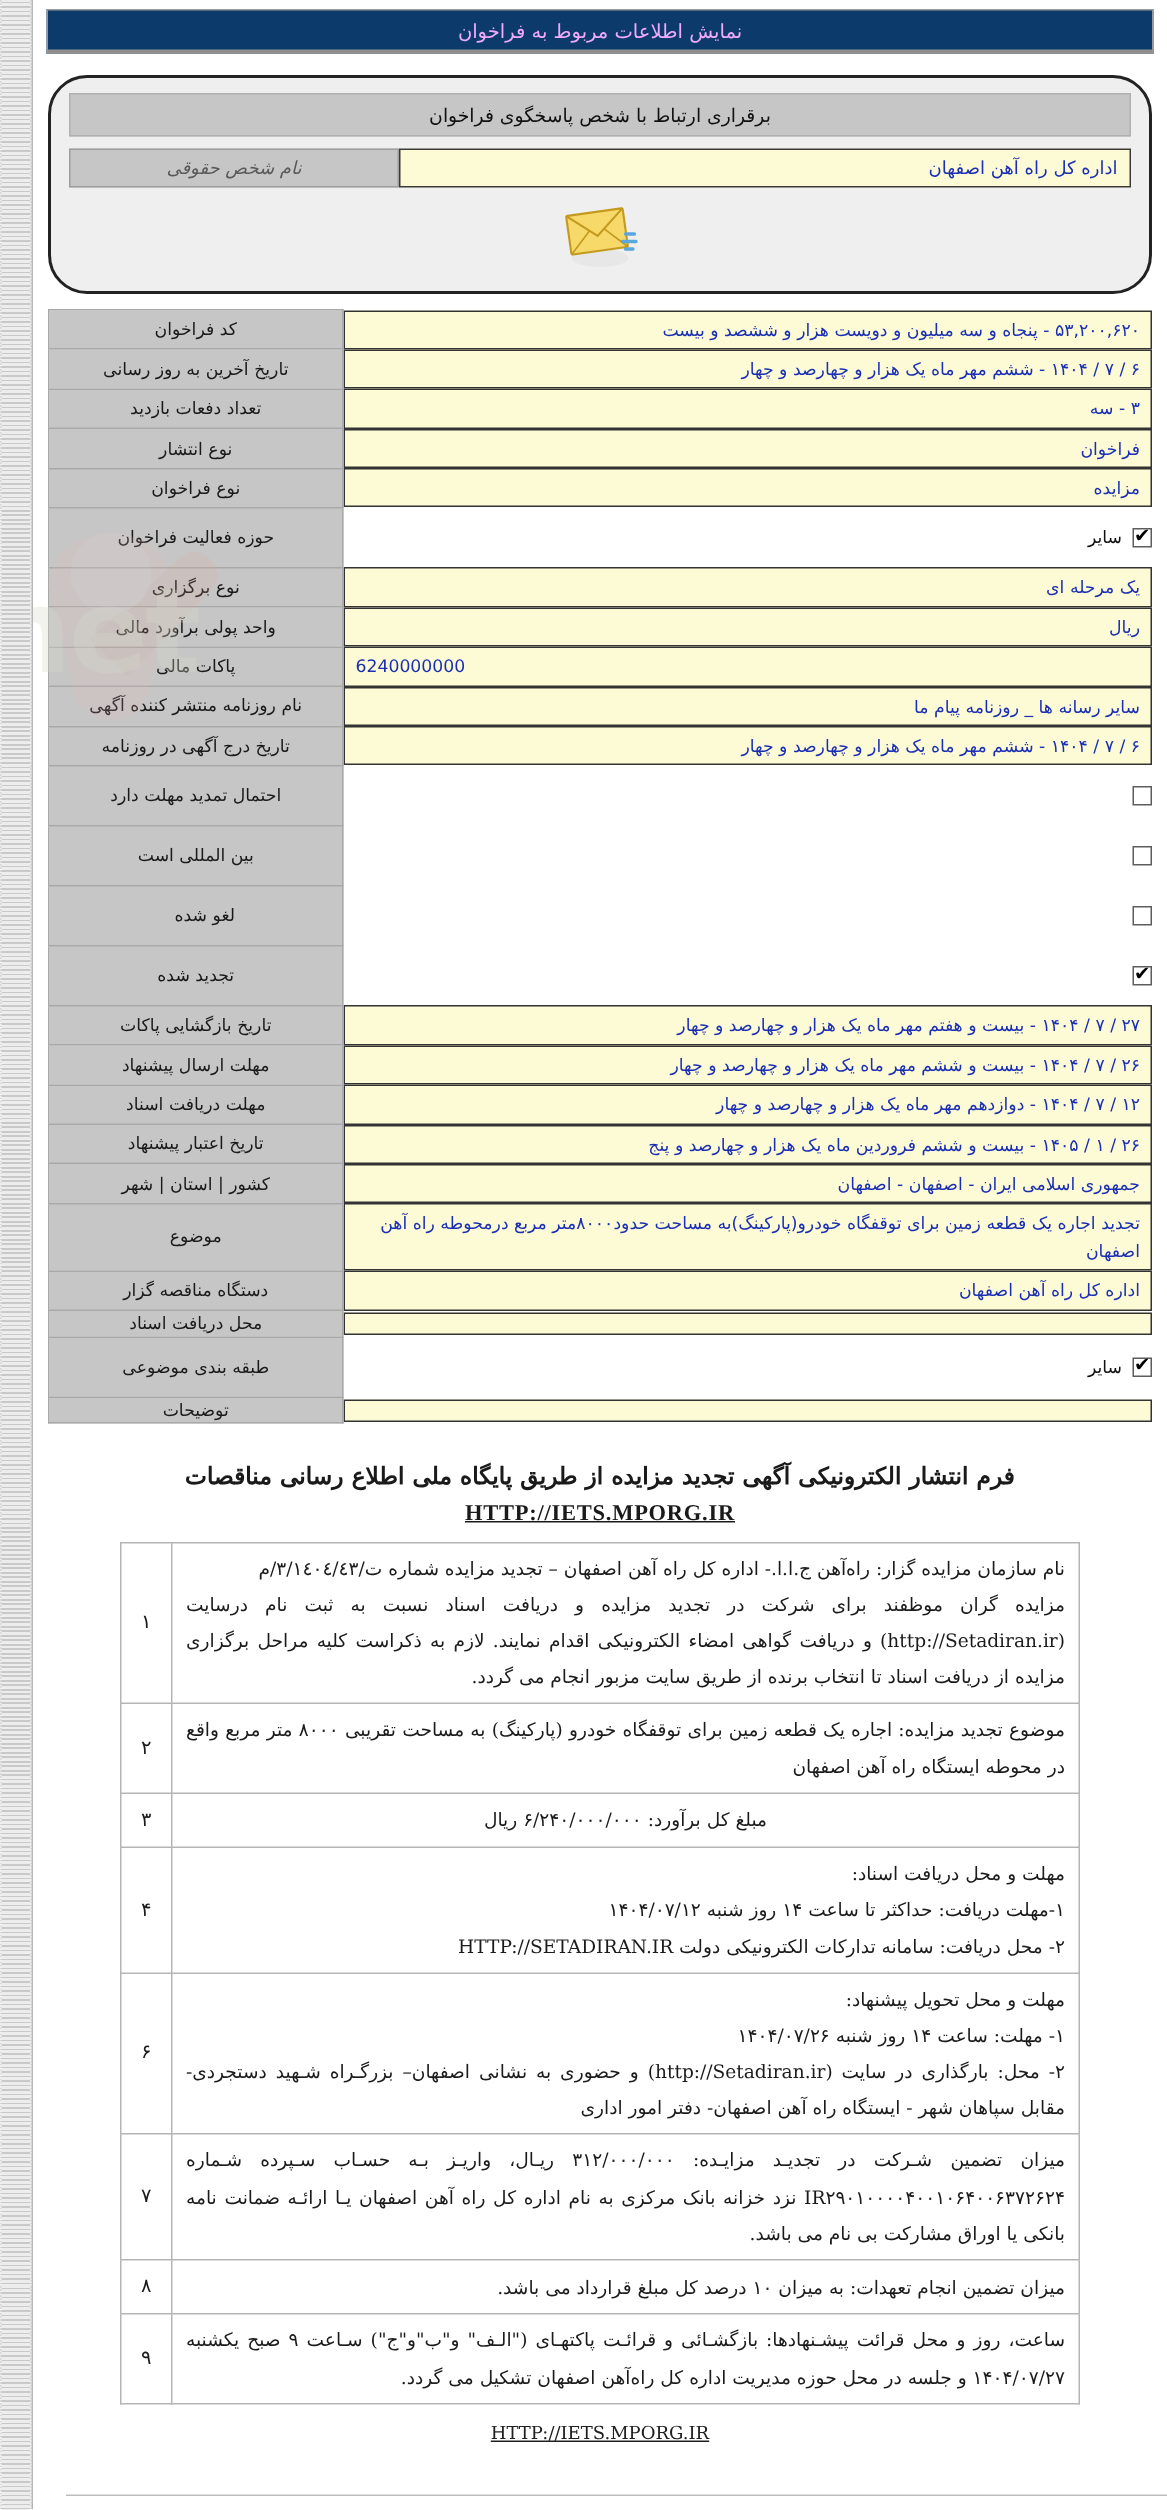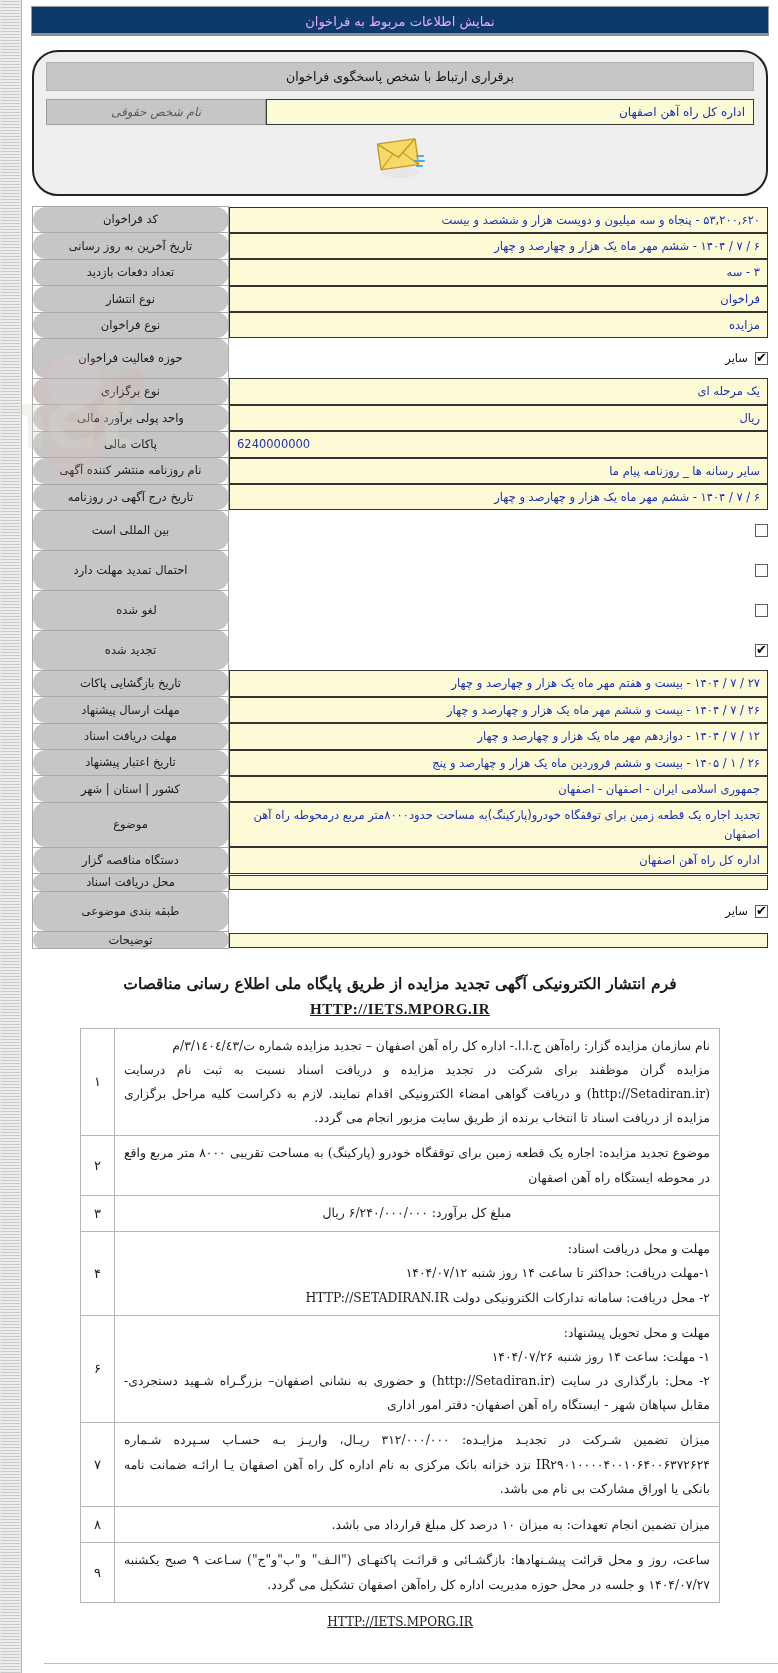--- a/index.html
+++ b/index.html
@@ -91,21 +91,21 @@
   }
   .envelope-wrap { text-align:center; padding: 9px 0 2px 0; }
 
   
   .info-table {
     margin: 10px 10px 0 10px;
     border-collapse: collapse;
     width: calc(100% - 20px);
     table-layout: fixed;
   }
-  .info-table td { vertical-align: middle; padding:0;border-radius:13px; }
+  .info-table td { vertical-align: middle; padding:0; }
   .lbl {
     width: 196px;
     background:#c6c6c6;
     border:1px solid #a9a9a9;
     text-align:center;
     font-size: 11.5px;
     color:#1a1a1a;
     padding: 4px 3px;
     line-height: 1.45;
   }
@@ -308,30 +308,30 @@
           </td>
           <td class="lbl">تاریخ درج آگهی در روزنامه</td>
         </tr>
         <tr>
           <td class="cbcell">
             <div class="cbline">
               <span class="cbox"></span>
               <span class="cbtext"></span>
             </div>
           </td>
-          <td class="lbl" style="height: 40px;">بین المللی است</td>
+          <td class="lbl" style="height: 40px;">احتمال تمدید مهلت دارد</td>
         </tr>
         <tr>
           <td class="cbcell">
             <div class="cbline">
               <span class="cbox"></span>
               <span class="cbtext"></span>
             </div>
           </td>
-          <td class="lbl" style="height: 40px;">احتمال تمدید مهلت دارد</td>
+          <td class="lbl" style="height: 40px;">بین المللی است</td>
         </tr>
         <tr>
           <td class="cbcell">
             <div class="cbline">
               <span class="cbox"></span>
               <span class="cbtext"></span>
             </div>
           </td>
           <td class="lbl" style="height: 40px; padding-left: 12px;">لغو شده</td>
         </tr>

